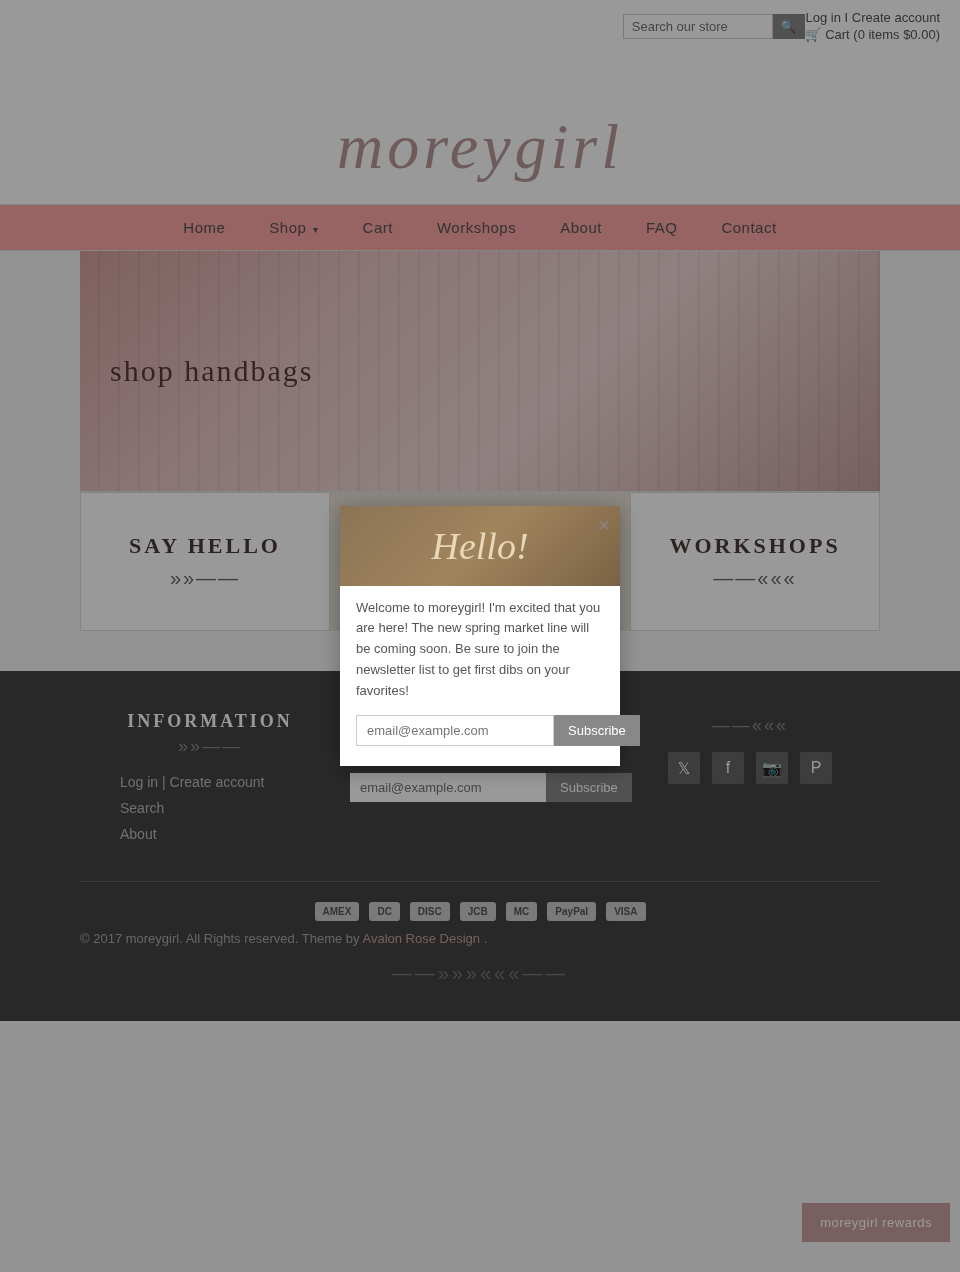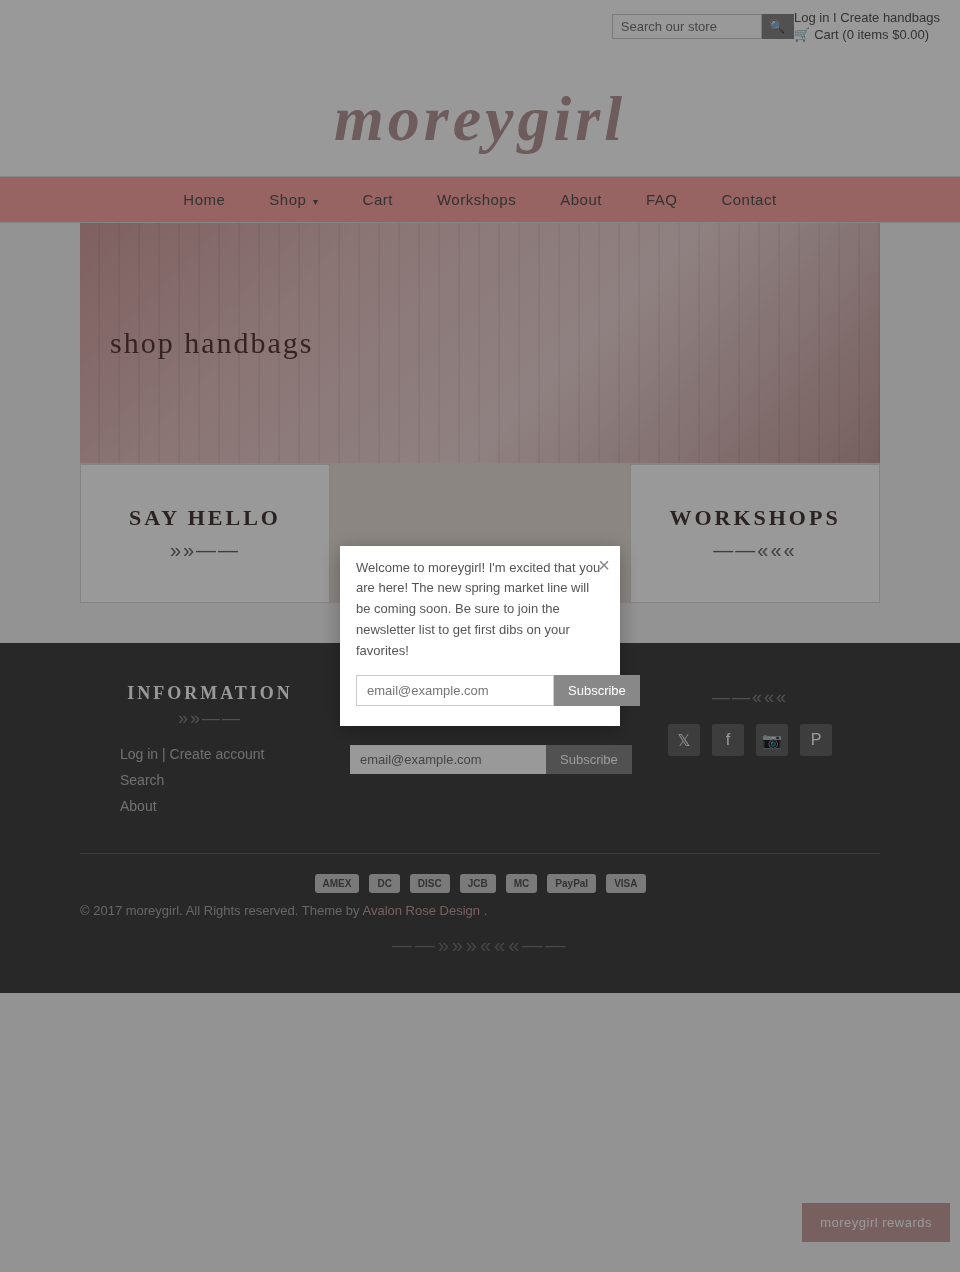--- a/index.html
+++ b/index.html
@@ -50,25 +50,26 @@
     }
 
     
     .logo-area {
       text-align: center;
       padding: 30px 20px 20px;
       background: #fff;
     }
     .logo-text {
       font-size: 64px;
-      font-weight: 700;
+      font-weight: 400;
       color: #b89898;
       letter-spacing: 4px;
       font-family: Georgia, serif;
       font-style: italic;
+      margin-top: 28px;
     }
 
     
     .main-nav {
       background: #fca5a5;
       border-top: 1px solid #e0e0e0;
       border-bottom: 1px solid #e0e0e0;
       display: flex;
       justify-content: center;
       gap: 0;
@@ -364,21 +365,21 @@
 
 <div class="top-bar">
   <div class="search-area">
     <input type="text" placeholder="Search our store" style="">
     <button>🔍</button>
   </div>
   <div class="account-area">
     <div>
       <a href="#">Log in</a>
       <span> I </span>
-      <a href="#">Create handbags</a>
+      <a href="#">Create account</a>
     </div>
     <div class="cart-line">
       <span>🛒</span>
       <a href="#">Cart (0 items $0.00)</a>
     </div>
   </div>
 </div>
 
 <div class="logo-area">
   <div class="logo-text">moreygirl</div>
@@ -472,19 +473,22 @@
   </div>
 
   <div class="footer-bottom-arrows">——»»»«««——</div>
 </footer>
 
 <button class="rewards-btn">moreygirl rewards</button>
 
 <div class="modal-overlay" id="modal-overlay">
   <div class="modal">
     <button class="modal-close" id="modal-close">×</button>
+    <div class="modal-hello-img">
+      <span class="modal-hello-text">Hello!</span>
+    </div>
     <p class="modal-body-text">Welcome to moreygirl! I'm excited that you are here! The new spring market line will be coming soon. Be sure to join the newsletter list to get first dibs on your favorites!</p>
     <div class="modal-subscribe">
       <input type="email" placeholder="email@example.com" style="">
       <button>Subscribe</button>
     </div>
   </div>
 </div>
 
 </body></html>

